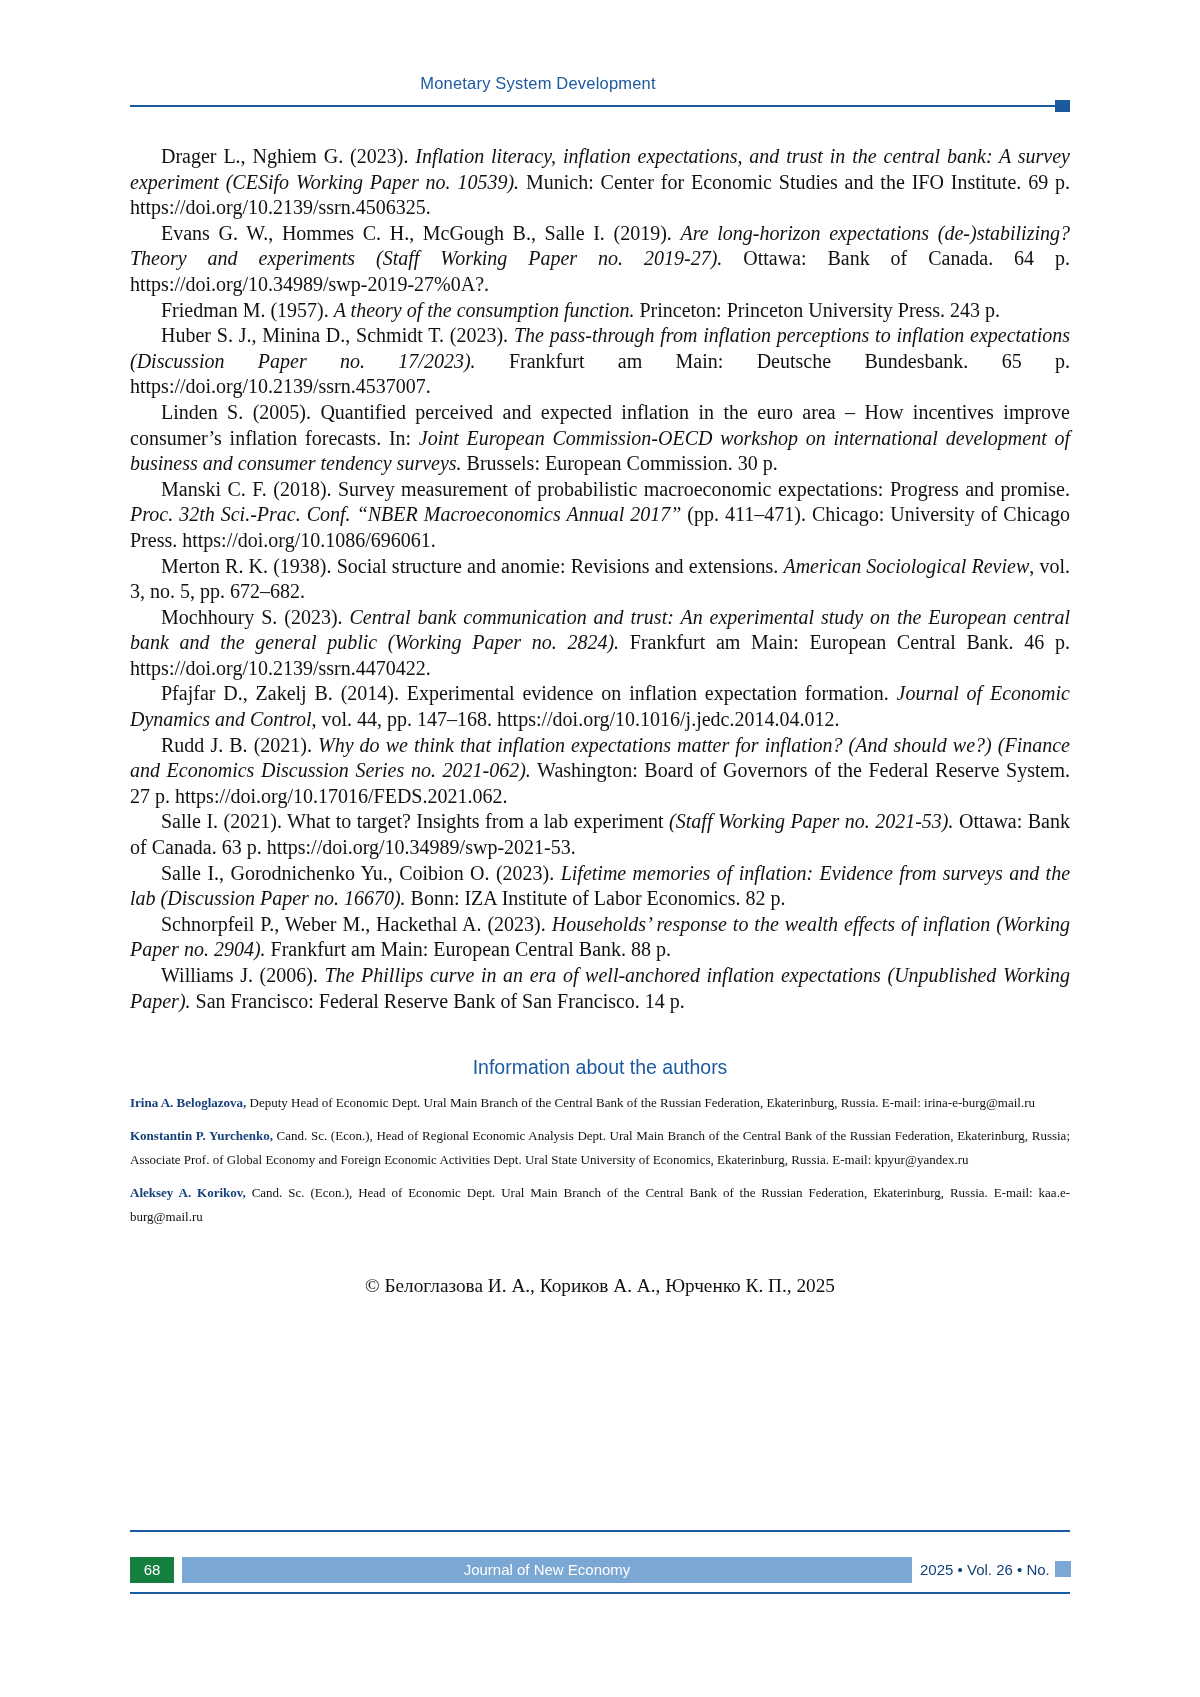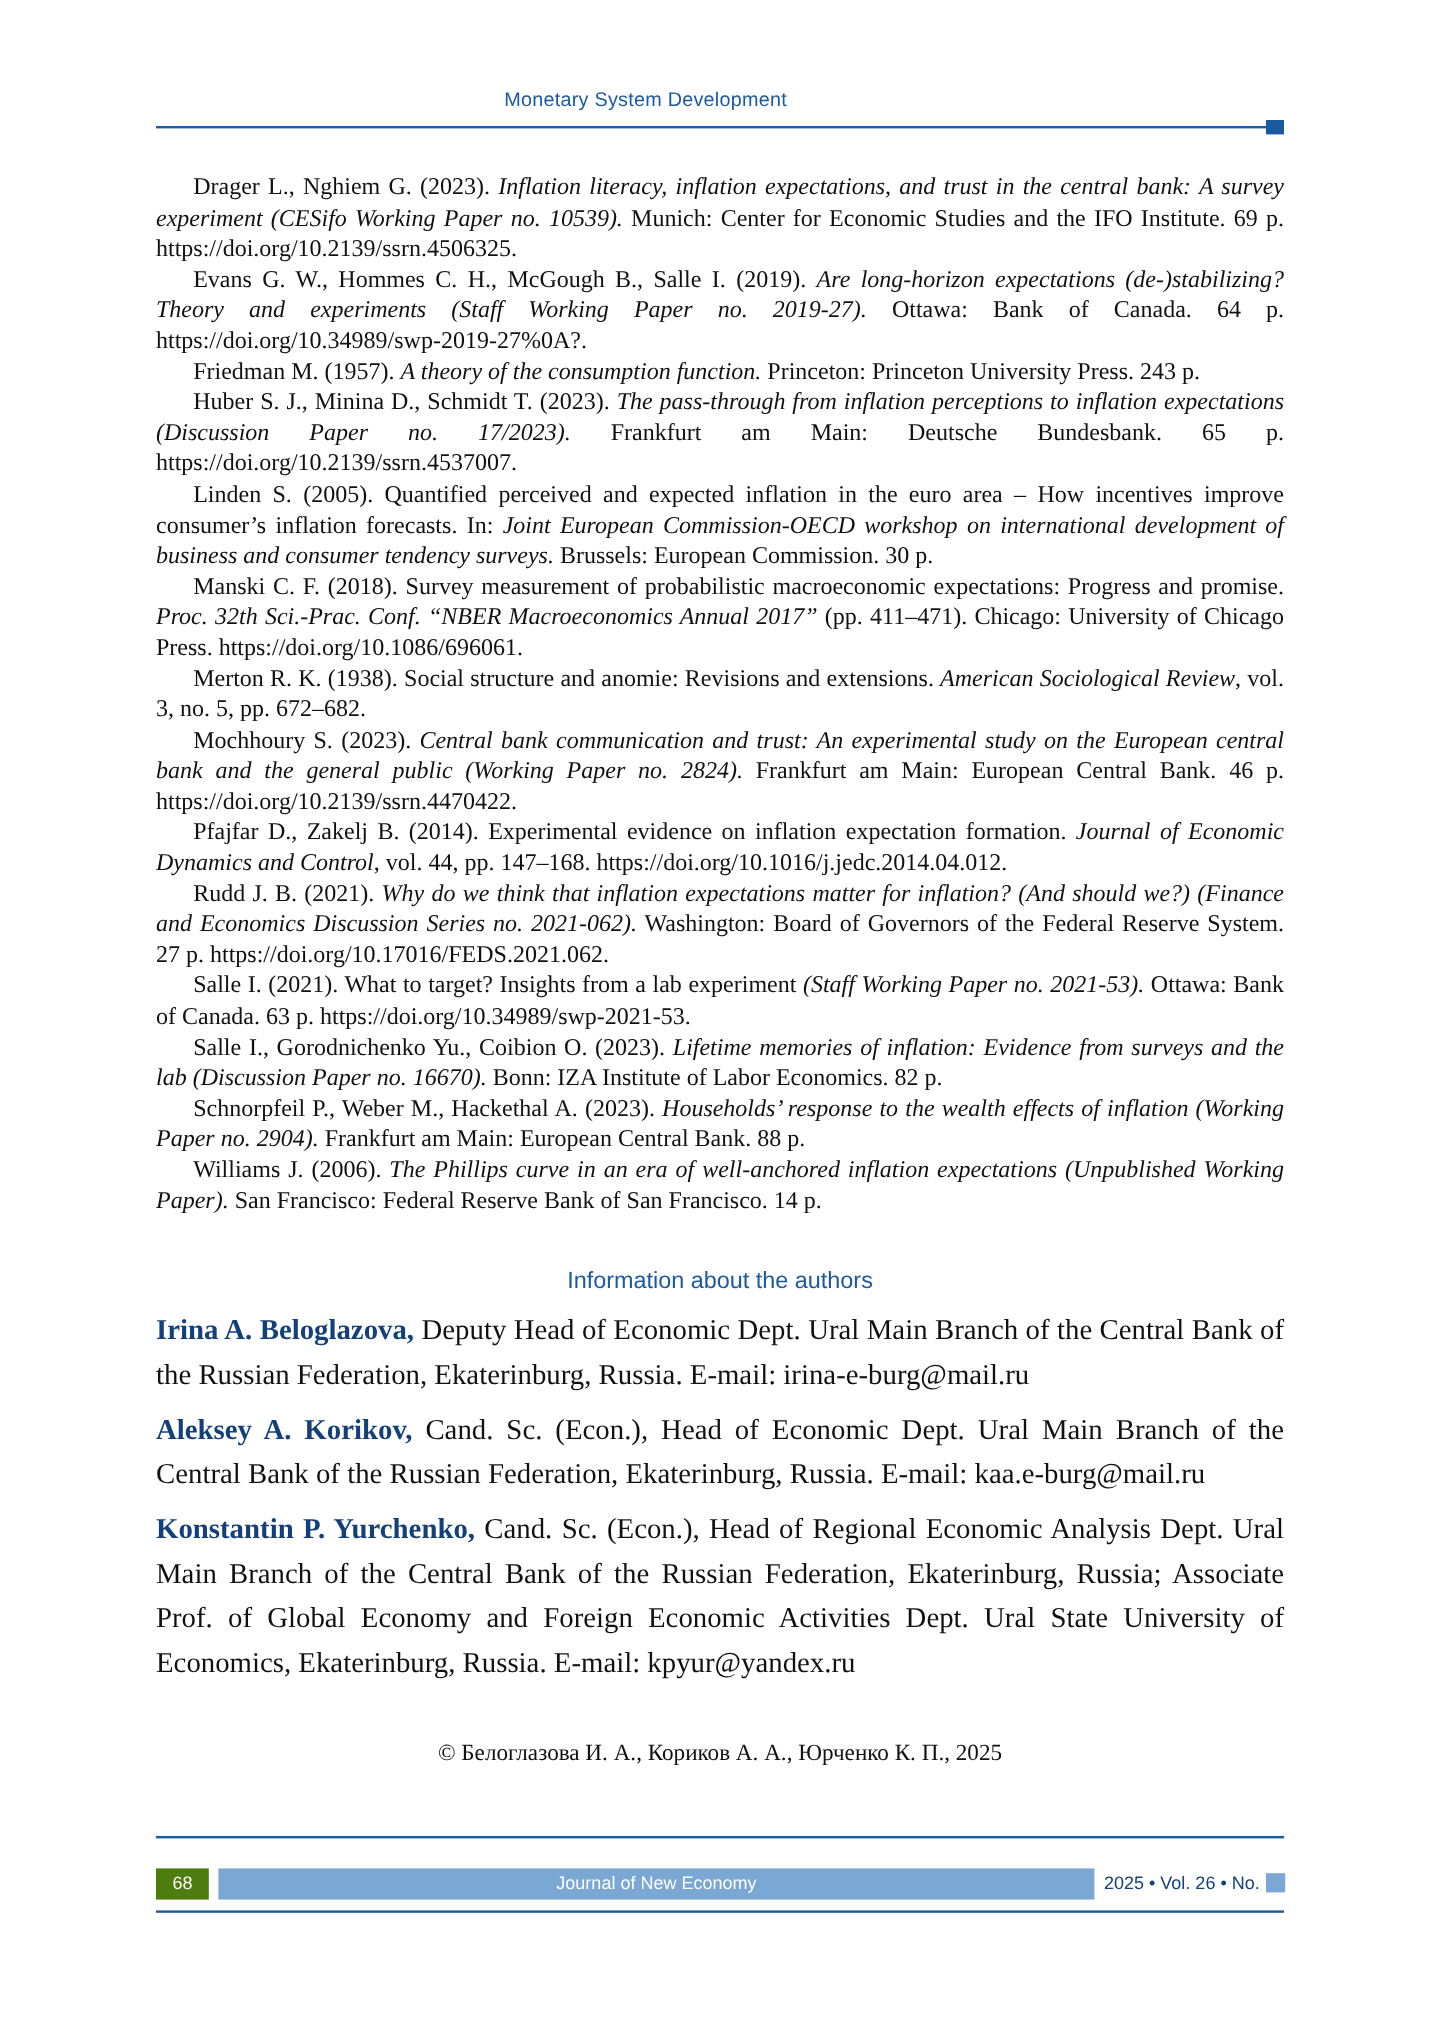--- a/index.html
+++ b/index.html
@@ -73,22 +73,22 @@
   .authors-heading {
     margin-top: 38px;
     text-align: center;
     font-family: "Liberation Sans", sans-serif;
     font-size: 19.5px;
     color: #1c5aa0;
     line-height: 30px;
   }
   p.author {
     margin: 9px 0 0 0;
-    font-size: 24px;
-    line-height: 37px;
+    font-size: 13px;
+    line-height: 24px;
     text-align: justify;
     text-indent: 0;
   }
   .author-name {
     font-weight: bold;
     color: #13407a;
   }
 
   
   .copyright {
@@ -120,21 +120,21 @@
     top: 27px;
     width: 940px;
     height: 26px;
   }
   .pagenum-box {
     position: absolute;
     left: 0px;
     top: 0px;
     width: 44px;
     height: 26px;
-    background: #4d7c0f;
+    background: #15803d;
     color: #ffffff;
     font-family: "Liberation Sans", sans-serif;
     font-size: 15px;
     line-height: 26px;
     text-align: center;
   }
   .blue-bar-left {
     position: absolute;
     left: 52px;
     top: 0px;
@@ -207,22 +207,22 @@
         <p class="ref">Rudd J. B. (2021). <span class="it">Why do we think that inflation expectations matter for inflation? (And should we?) (Finance and Economics Discussion Series no. 2021-062).</span> Washington: Board of Governors of the Federal Reserve System. 27 p. https://doi.org/10.17016/FEDS.2021.062.</p>
         <p class="ref">Salle I. (2021). What to target? Insights from a lab experiment <span class="it">(Staff Working Paper no. 2021-53).</span> Ottawa: Bank of Canada. 63 p. https://doi.org/10.34989/swp-2021-53.</p>
         <p class="ref">Salle I., Gorodnichenko Yu., Coibion O. (2023). <span class="it">Lifetime memories of inflation: Evidence from surveys and the lab (Discussion Paper no. 16670).</span> Bonn: IZA Institute of Labor Economics. 82 p.</p>
         <p class="ref">Schnorpfeil P., Weber M., Hackethal A. (2023). <span class="it">Households’ response to the wealth effects of inflation (Working Paper no. 2904).</span> Frankfurt am Main: European Central Bank. 88 p.</p>
         <p class="ref">Williams J. (2006). <span class="it">The Phillips curve in an era of well-anchored inflation expectations (Unpublished Working Paper).</span> San Francisco: Federal Reserve Bank of San Francisco. 14 p.</p>
       </div>
 
     <div class="authors-heading">Information about the authors</div>
     <div id="authors">
         <p class="author"><span class="author-name">Irina A. Beloglazova,</span><span> Deputy Head of Economic Dept. Ural Main Branch of the Central Bank of the Russian Federation, Ekaterinburg, Russia. E-mail: irina-e-burg@mail.ru</span></p>
+        <p class="author"><span class="author-name">Konstantin P. Yurchenko,</span><span> Cand. Sc. (Econ.), Head of Regional Economic Analysis Dept. Ural Main Branch of the Central Bank of the Russian Federation, Ekaterinburg, Russia; Associate Prof. of Global Economy and Foreign Economic Activities Dept. Ural State University of Economics, Ekaterinburg, Russia. E-mail: kpyur@yandex.ru</span></p>
         <p class="author"><span class="author-name">Aleksey A. Korikov,</span><span> Cand. Sc. (Econ.), Head of Economic Dept. Ural Main Branch of the Central Bank of the Russian Federation, Ekaterinburg, Russia. E-mail: kaa.e-burg@mail.ru</span></p>
-        <p class="author"><span class="author-name">Konstantin P. Yurchenko,</span><span> Cand. Sc. (Econ.), Head of Regional Economic Analysis Dept. Ural Main Branch of the Central Bank of the Russian Federation, Ekaterinburg, Russia; Associate Prof. of Global Economy and Foreign Economic Activities Dept. Ural State University of Economics, Ekaterinburg, Russia. E-mail: kpyur@yandex.ru</span></p>
       </div>
 
     <div class="copyright">© Белоглазова И. А., Кориков А. А., Юрченко К. П., 2025</div>
   </div>
 
   <div class="footer">
     <div class="footer-rule-top"></div>
     <div class="footer-bar">
       <div class="pagenum-box">68</div>
       <div class="blue-bar-left"></div>

